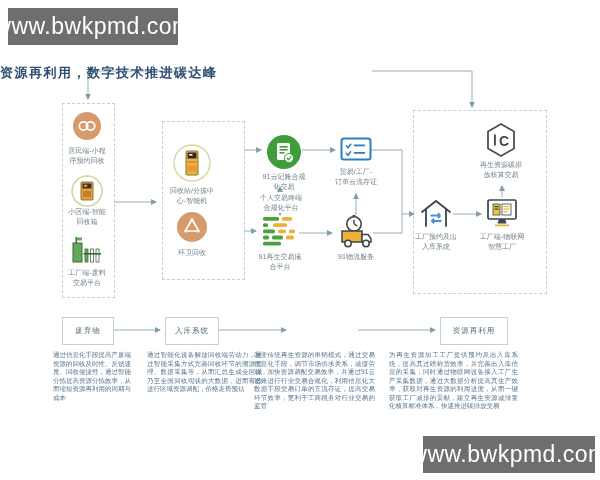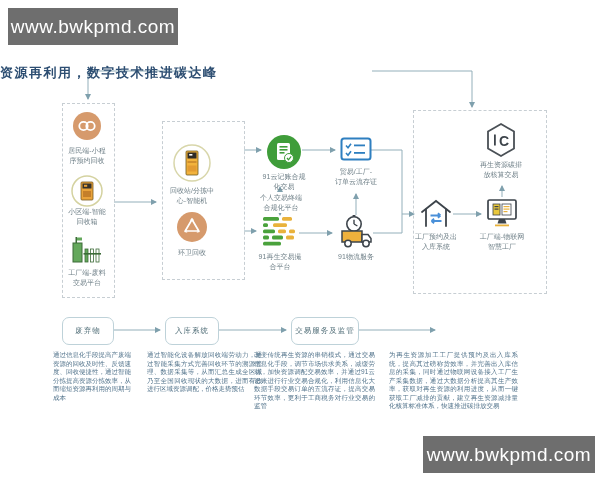--- a/index.html
+++ b/index.html
@@ -1,27 +1,27 @@
 <!DOCTYPE html>
 <html><head>
 <meta charset="utf-8">
 <style>
   html,body{margin:0;padding:0;background:#ffffff;}
   #canvas{position:relative;width:600px;height:480px;background:#ffffff;overflow:hidden;
           font-family:"Liberation Sans","DejaVu Sans",sans-serif;}
   .watermark{position:absolute;background:#6e6e6e;color:#ffffff;display:flex;align-items:center;
-             justify-content:center;font-size:19px;letter-spacing:.5px;}
+             justify-content:center;font-size:23px;letter-spacing:.5px;}
   .title{position:absolute;top:64px;left:0;width:100%;text-align:left;color:#2d4e72;
          font-size:13px;font-weight:bold;letter-spacing:1.5px;}
   .dashed-box{position:absolute;border:1px dashed #c7ced3;background:transparent;}
   .icon{position:absolute;}
   .node-label{position:absolute;text-align:center;color:#6e7f87;font-size:7px;line-height:1.4;
               white-space:pre-line;}
   .personal{background:#ffffff;color:#6e7f87;}
-  .pill{position:absolute;height:26px;border:1px solid #bed2d9;border-radius:7px;background:#ffffff;
+  .pill{position:absolute;height:26px;border:1px solid #bed2d9;border-radius:0;background:#ffffff;
         color:#4d6b75;font-size:7.5px;display:flex;align-items:center;justify-content:center;
         letter-spacing:1px;}
   .para{position:absolute;color:#53748c;font-size:6.5px;line-height:1.32;text-align:justify;
         letter-spacing:0;}
   svg{display:block;}
   #connectors{position:absolute;left:0;top:0;pointer-events:none;}
 </style>
 </head>
 <body>
 
@@ -224,20 +224,20 @@
       <rect x="17.5" y="13" width="4" height="1.2" fill="#e9b23c"></rect>
       <path d="M13 21 h6 l1.5 4.5 h-9 z" fill="#3d444b"></path>
       <rect x="9" y="26.5" width="14" height="1.8" fill="#e9b23c"></rect>
     </svg>
   </div>
   <div class="node-label" style="left:470px;top:232px;width:64px;">工厂端-物联网
 智慧工厂</div>
 
   <div class="pill" style="left:62px;top:317px;width:50px;">废弃物</div>
   <div class="pill" style="left:165px;top:317px;width:52px;">入库系统</div>
-  <div class="pill" style="left:291px;top:317px;width:66px;">交易服务及监管</div>
+  <div class="pill" style="left:440px;top:317px;width:66px;">资源再利用</div>
 
   <div class="para" style="left:53px;top:351px;width:78px;">通过信息化手段提高产废端资源的回收及时性、反馈速度、回收便捷性，通过智能分拣提高资源分拣效率，从而缩短资源再利用的周期与成本</div>
   <div class="para" style="left:147px;top:351px;width:115px;">通过智能化设备解放回收端劳动力，通过智能采集方式完善回收环节的溯源管理、数据采集等，从而汇总生成全区域乃至全国回收现状的大数据，进而有效进行区域资源调配，价格走势预估</div>
   <div class="para" style="left:254px;top:351px;width:121px;">改变传统再生资源的串销模式，通过交易信息化手段，调节市场供求关系，减缓劳动，加快资源调配交易效率，并通过91云记账进行行业交易合规化，利用信息化大数据手段交易订单的五流存证，提高交易环节效率，更利于工商税务对行业交易的监管</div>
   <div class="para" style="left:389px;top:351px;width:129px;">为再生资源加工工厂提供预约及出入库系统，提高其过磅称货效率，并完善出入库信息的采集，同时通过物联网设备接入工厂生产采集数据，通过大数据分析提高其生产效率，获取对再生资源的利用进度，从而一键获取工厂减排的贡献，建立再生资源减排量化核算标准体系，快速推进碳排放交易</div>
 
 </div>
 
 </body></html>

